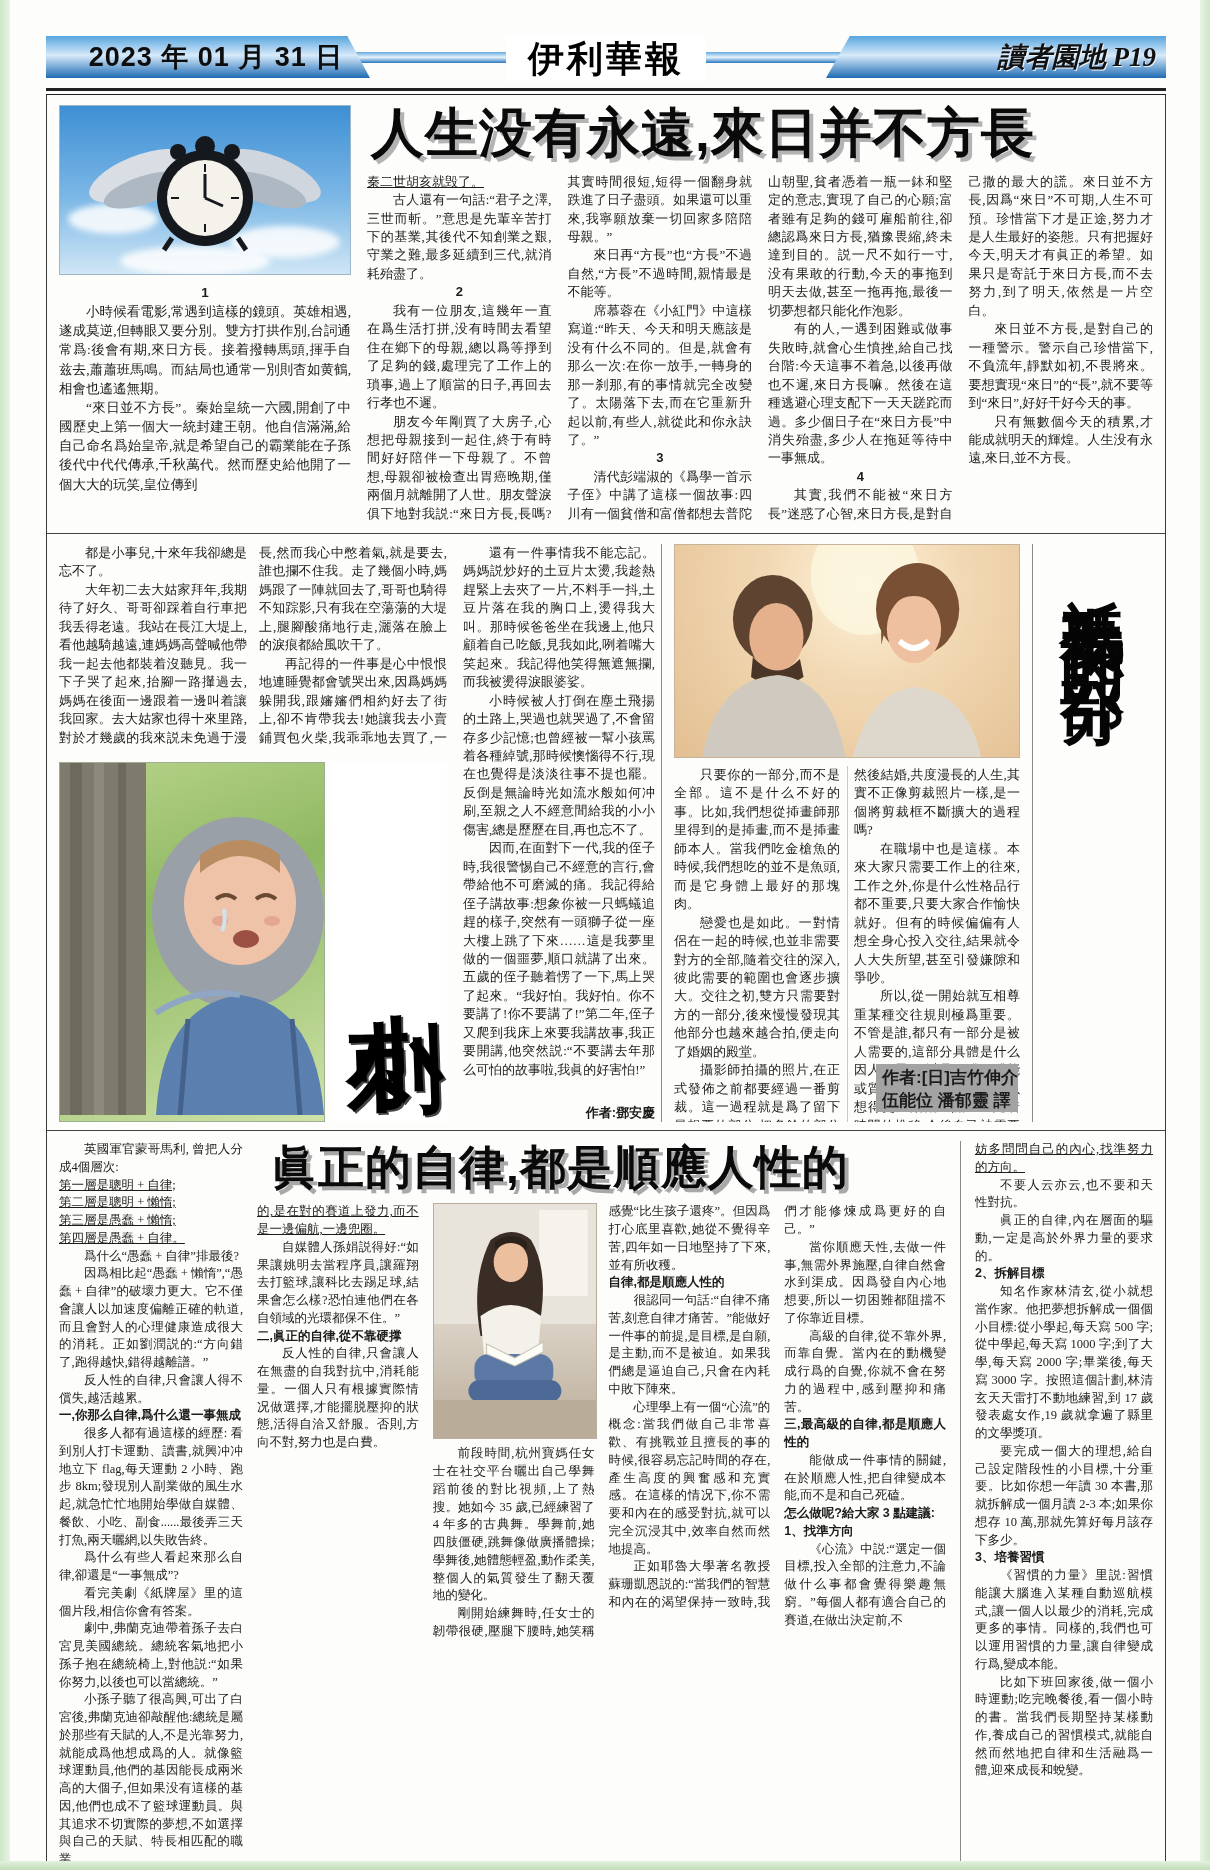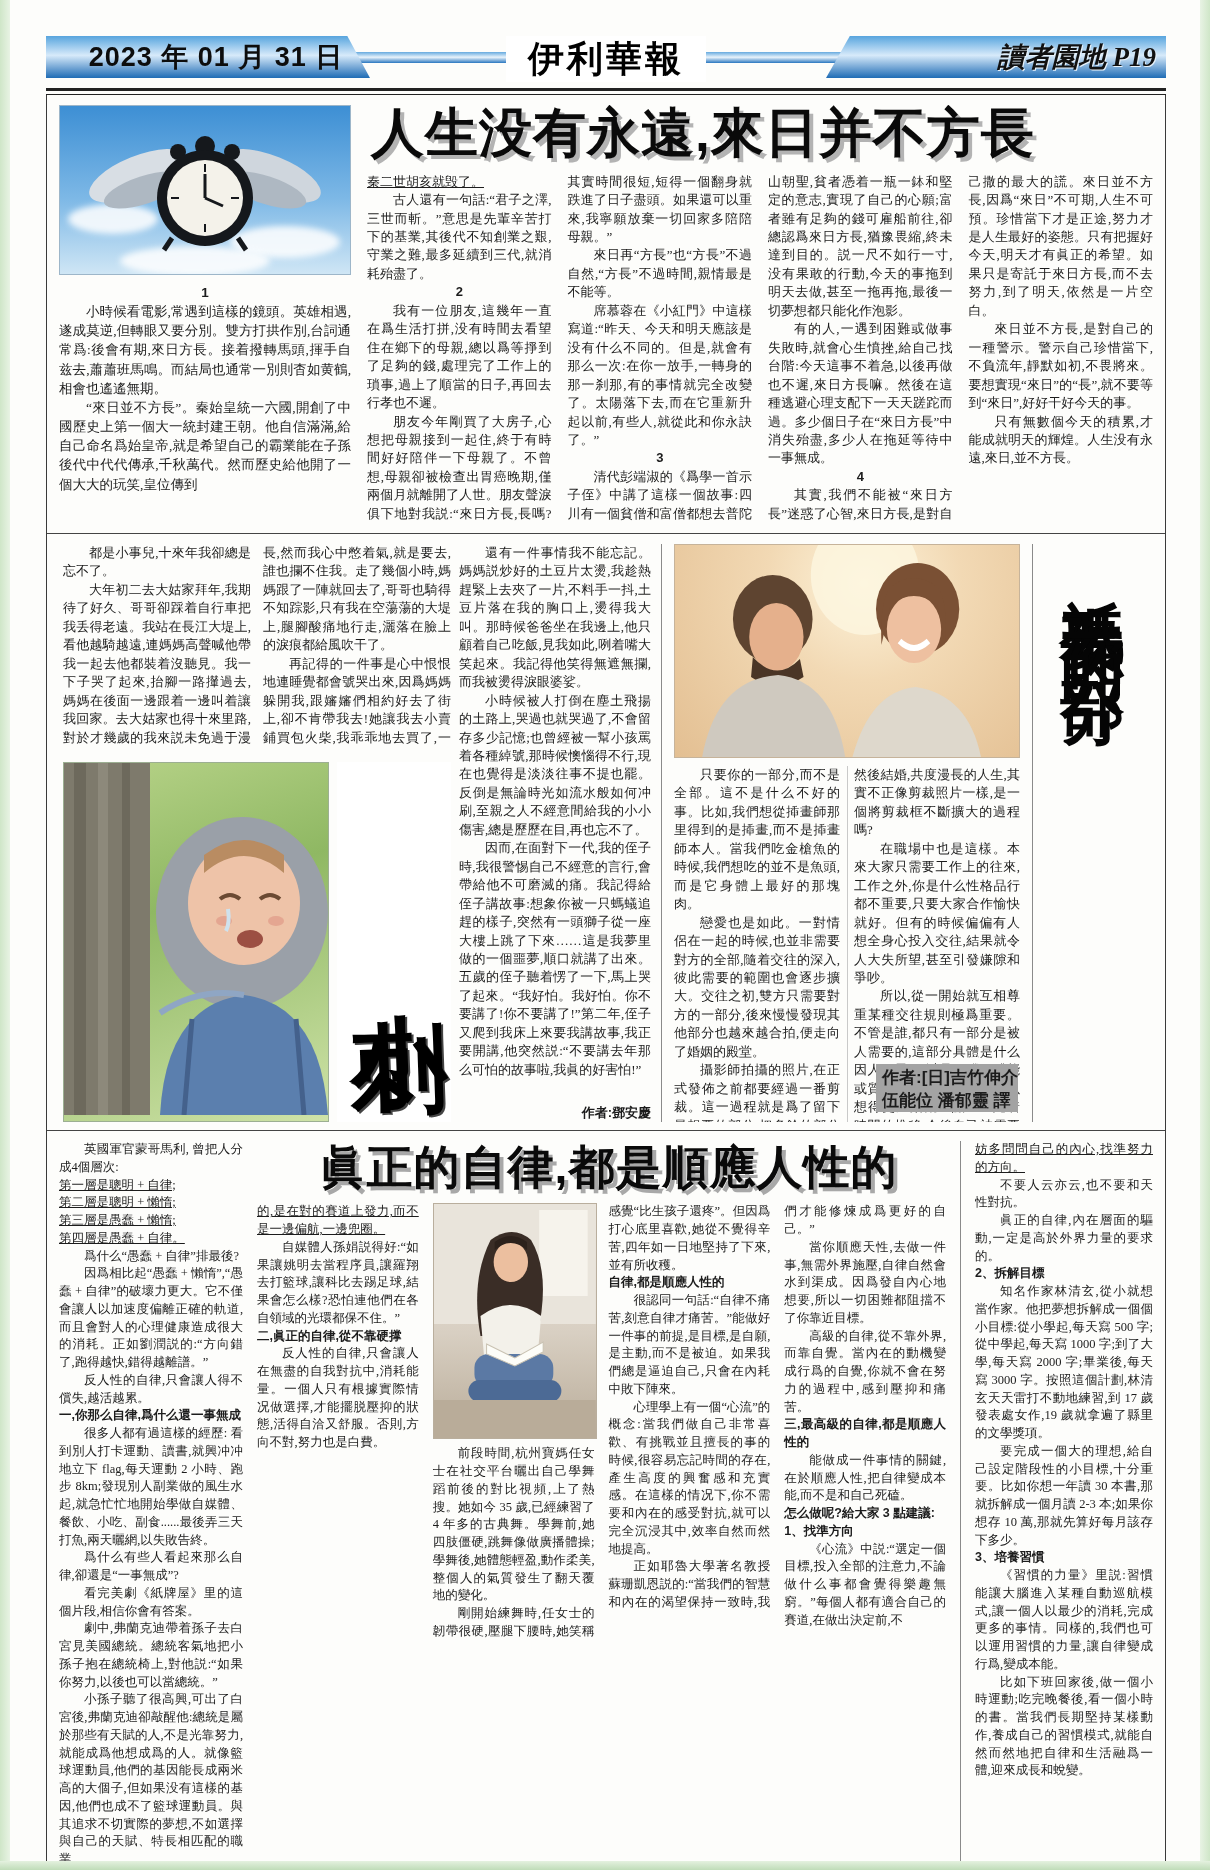--- a/index.html
+++ b/index.html
@@ -52,21 +52,21 @@
   .a1-title{font-family:"Liberation Sans","DejaVu Sans",sans-serif;font-size:53px;font-weight:900;
     letter-spacing:1px;white-space:nowrap;color:#0a0a0a;text-shadow:4px 4px 0 #b3b3b3;
     margin:0 0 12px 4px;line-height:1.05;}
   .a1-body{flex:1;column-count:4;column-gap:16px;overflow:hidden;font-size:13px;}
 
   .band-rule{border-top:1.5px solid #444;margin:8px -12px 0 -12px;}
 
   
   .band2{display:flex;height:578px;padding-top:10px;overflow:hidden;}
   .art2{width:592px;flex:none;display:flex;flex-direction:column;}
-  .art2-top{display:flex;gap:8px;flex:1;min-height:0;justify-content:flex-end;}
+  .art2-top{display:flex;gap:16px;flex:1;min-height:0;}
   .art2-leftcol{width:388px;flex:none;display:flex;flex-direction:column;}
   .art2-t1{height:212px;column-count:2;column-gap:12px;overflow:hidden;font-size:13px;}
   .art2-media{flex:1;display:flex;gap:8px;margin-top:6px;min-height:0;}
   .photo-child{width:264px;flex:none;border:1px solid #9caf92;position:relative;overflow:hidden;
     background:linear-gradient(160deg,#b9d48a 0%,#8fb863 40%,#cfe3a8 100%);}
   .thorn-box{flex:1;display:flex;align-items:center;justify-content:center;background:#fff;}
   .thorn-title{writing-mode:vertical-rl;font-size:96px;font-weight:900;line-height:1.05;
     letter-spacing:6px;color:#000;font-family:"Liberation Serif","DejaVu Serif",serif;
     text-shadow:2px 2px 0 #444;transform:rotate(-2deg);}
   .art2-t2{width:192px;flex:none;display:flex;flex-direction:column;font-size:13px;}
@@ -85,21 +85,21 @@
     display:flex;justify-content:center;}
   .vertical-title{writing-mode:vertical-rl;font-family:"Liberation Sans","DejaVu Sans",sans-serif;
     font-size:64px;font-weight:900;letter-spacing:14px;line-height:1;color:#050505;padding-top:4px;}
 
   
   .band3{display:flex;gap:14px;height:760px;padding-top:10px;overflow:hidden;}
   .a4-colleft{width:184px;flex:none;overflow:hidden;font-size:12.5px;}
   .a4-mid{flex:1;display:flex;flex-direction:column;min-width:0;border-right:1px solid #8a8a8a;padding-right:14px;}
   .a4-title{font-family:"Liberation Sans","DejaVu Sans",sans-serif;font-size:46px;font-weight:900;
     white-space:nowrap;letter-spacing:1px;color:#0a0a0a;text-shadow:4px 4px 0 #a8a8a8;
-    margin:2px 0 12px 14px;line-height:1.05;text-align:center;}
+    margin:2px 0 12px 14px;line-height:1.05;}
   .a4-body{flex:1;column-count:4;column-gap:14px;overflow:hidden;font-size:12.5px;min-height:0;}
   .photo-woman{width:100%;height:234px;margin:4px 0 6px 0;border:1px solid #b9ae9d;position:relative;overflow:hidden;
     background:linear-gradient(180deg,#ece7df 0%,#d8cfc2 55%,#b9ac99 100%);break-inside:avoid;}
   .a4-colright{width:178px;flex:none;display:flex;flex-direction:column;font-size:12.5px;}
   .a4-colright .flow{flex:1;overflow:hidden;}
 
   
   .shape{position:absolute;}
 </style>
 </head>

